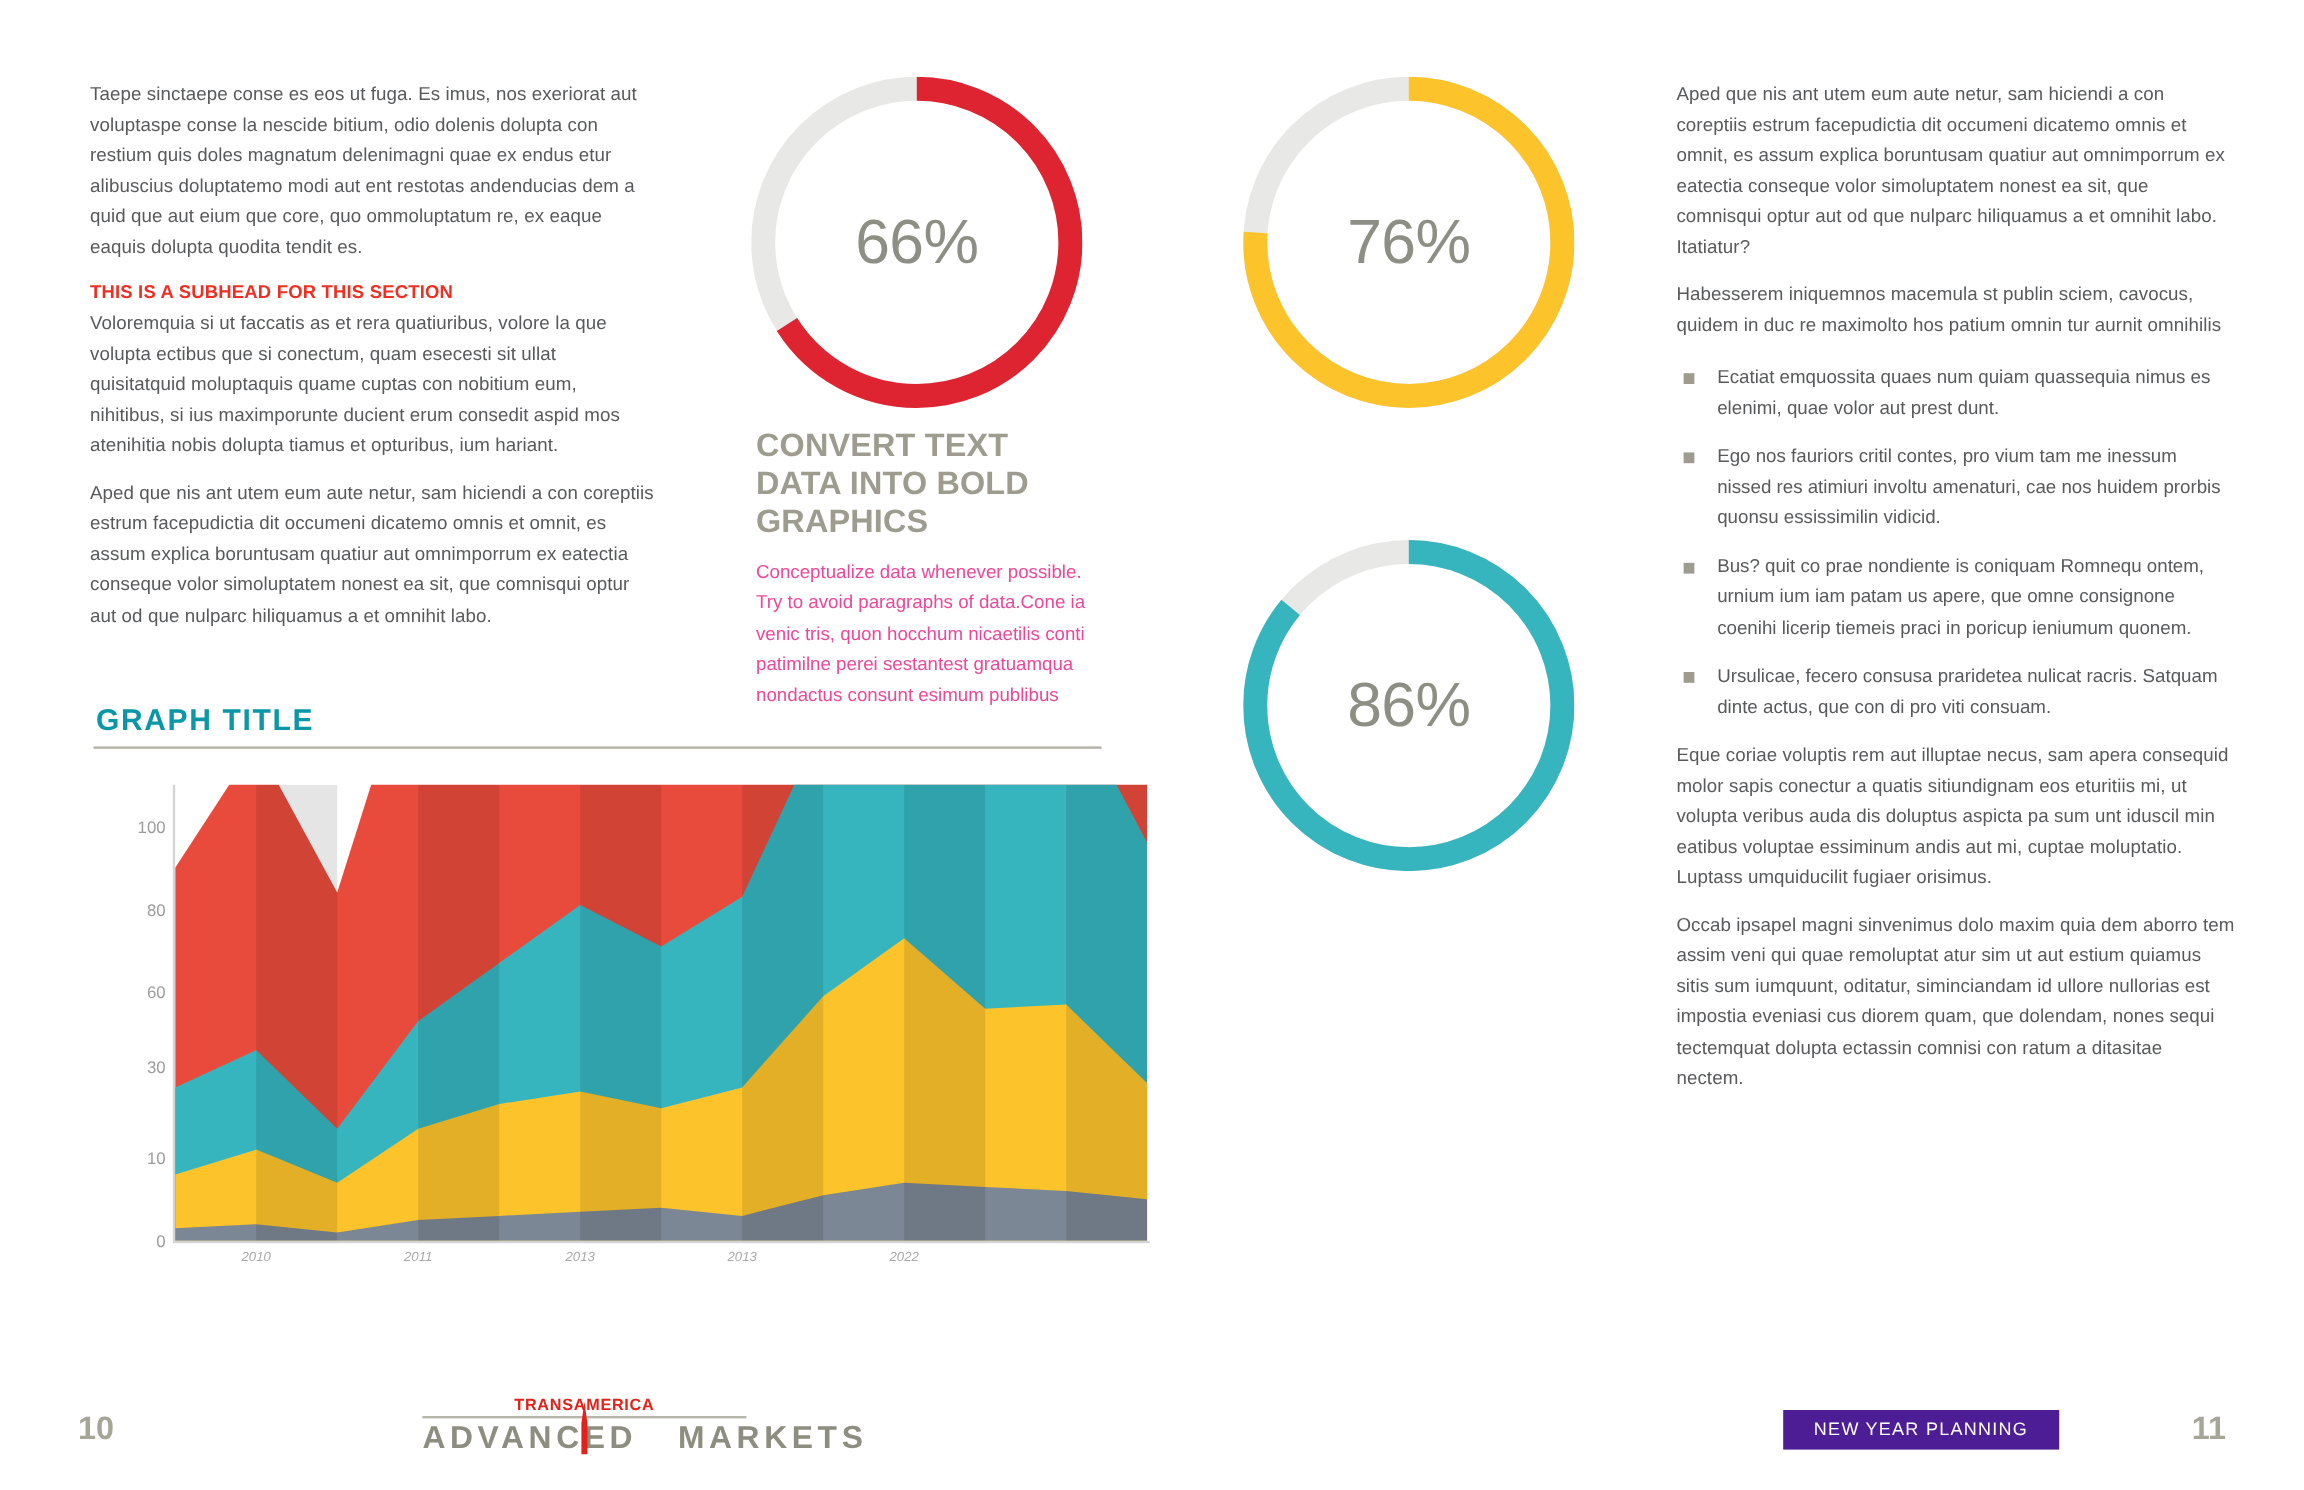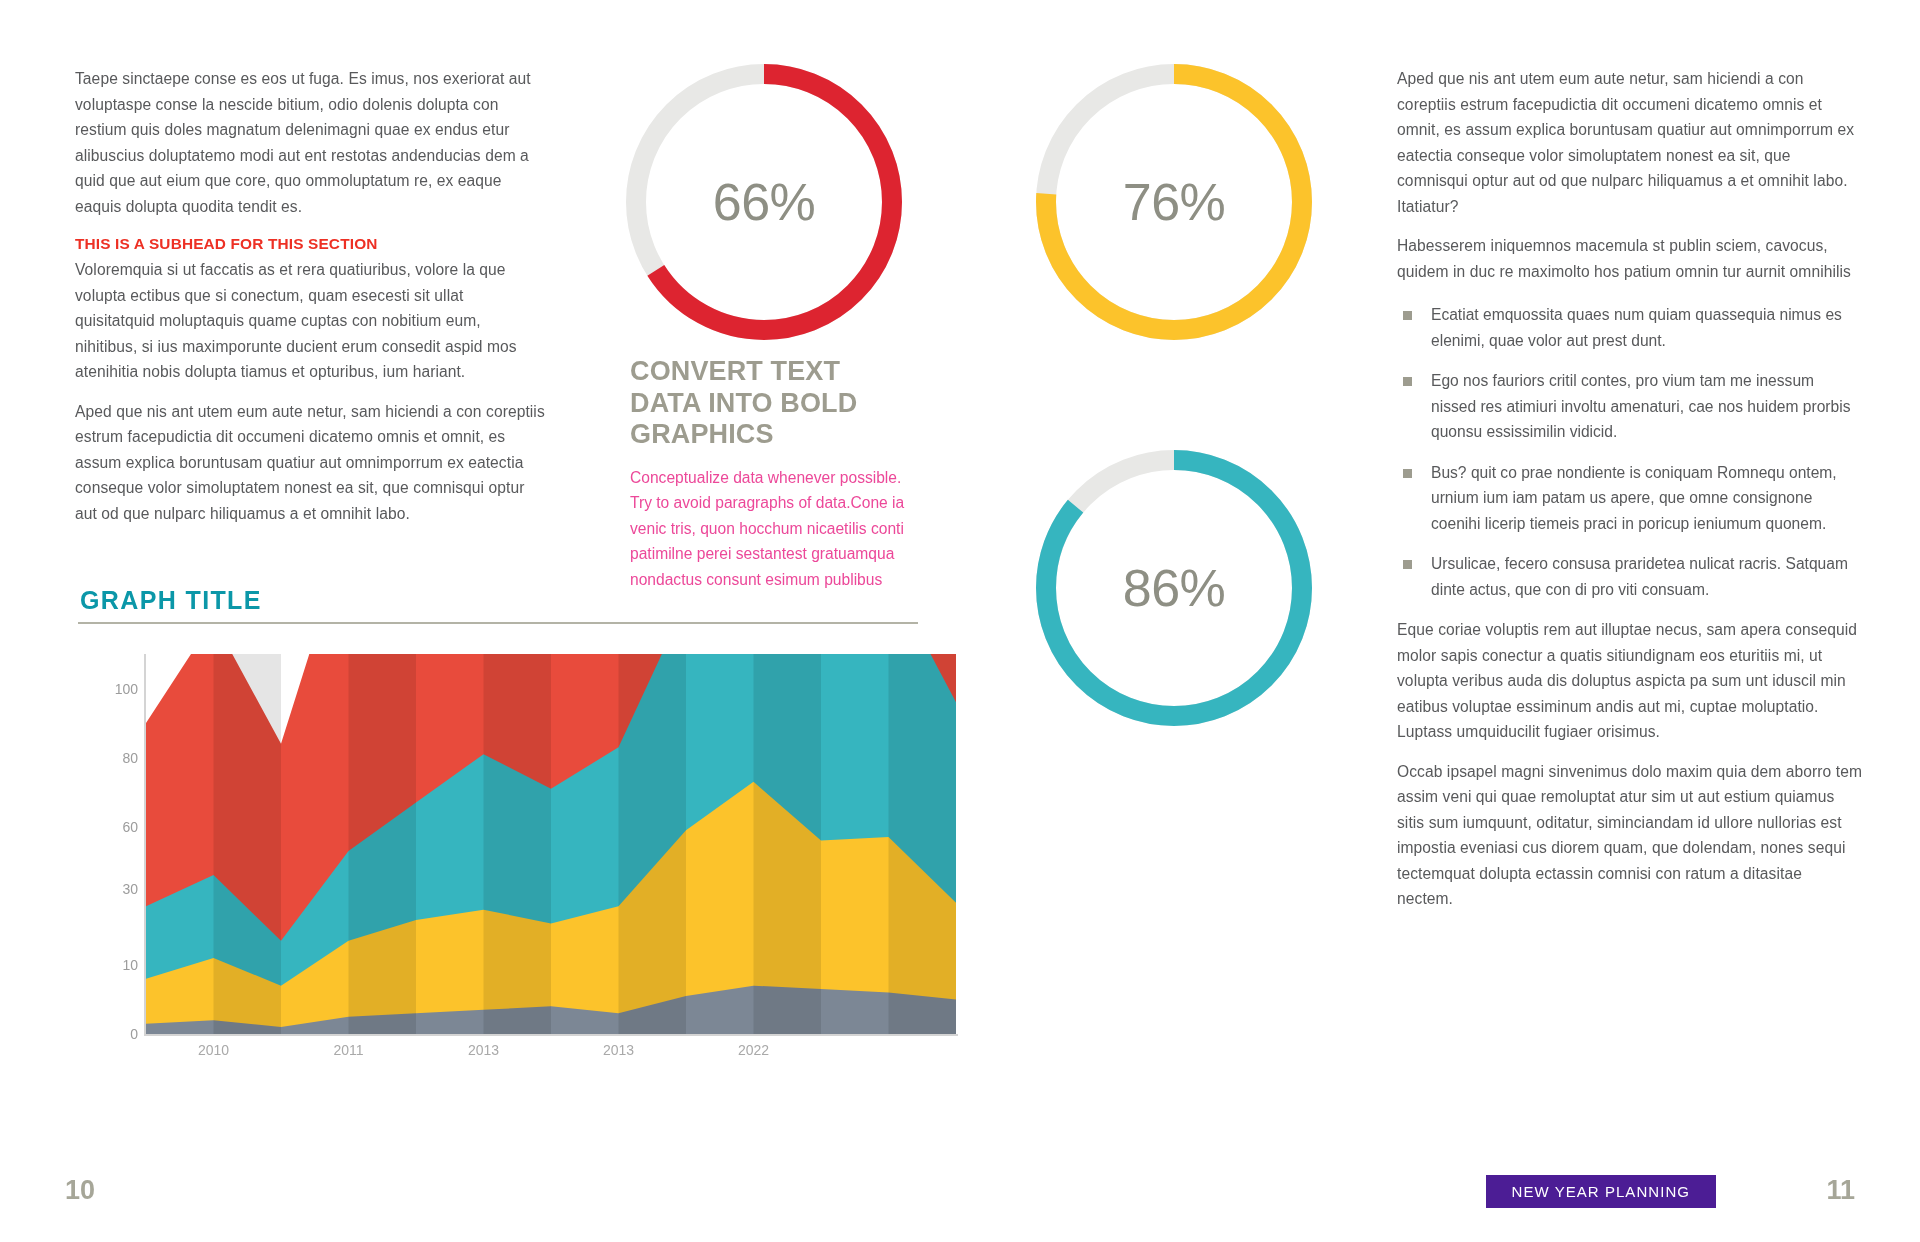--- a/index.html
+++ b/index.html
@@ -34,21 +34,21 @@
   .graph-wrap{position:absolute;left:78px;top:586px;width:900px;}
   .graph-title{font-size:25px;font-weight:bold;color:#0b97a8;letter-spacing:.055em;margin:0 0 7px 2px;}
   .graph-rule{height:2px;background:#b3b3a6;width:840px;}
   .chart-box{position:relative;width:900px;height:430px;margin-top:30px;}
   .yaxis{position:absolute;left:0;top:0;width:60px;height:380px;}
   .ylab{position:absolute;right:0;font-size:14px;color:#9c9c9c;transform:translateY(-50%);}
   .plot{position:absolute;left:68px;top:0;width:810px;height:380px;}
   .axis-line{position:absolute;left:68px;top:380px;width:812px;height:2px;background:#d4d4d4;}
   .axis-vline{position:absolute;left:66px;top:0;width:2px;height:382px;background:#d4d4d4;}
   .xlabels{position:absolute;left:68px;top:388px;width:812px;height:30px;}
-  .xlab{position:absolute;font-size:14px;color:#a9a9a9;transform:translateX(-50%);}
+  .xlab{position:absolute;font-size:11px;color:#a9a9a9;transform:translateX(-50%);font-style:italic;}
 
   
   .pgnum{position:absolute;bottom:36px;font-size:27px;color:#a6a698;font-weight:bold;}
   .pgnum.left{left:65px;}
   .pgnum.right{right:65px;}
   .logo{position:absolute;left:352px;bottom:28px;width:270px;text-align:center;}
   .logo-top{font-size:13.5px;color:#e2231a;font-weight:bold;letter-spacing:.045em;line-height:1;}
   .logo-rule{height:2px;background:#b6b6aa;margin:3px 0 2px 0;}
   .logo-main{position:relative;font-size:26.5px;font-weight:bold;color:#8d8d80;letter-spacing:.145em;line-height:1.12;white-space:nowrap;}
   .logo-mark{position:absolute;left:50%;top:-16px;transform:translateX(-50%);width:11px;height:44px;}
@@ -135,16 +135,28 @@
           <div class="xlab" style="left: 337.5px;">2013</div>
           <div class="xlab" style="left: 472.5px;">2013</div>
           <div class="xlab" style="left: 607.5px;">2022</div>
         </div>
     </div>
   </div>
 
   <div class="pgnum left">10</div>
   <div class="pgnum right">11</div>
 
+  <div class="logo">
+    <div class="logo-top">TRANSAMERICA</div>
+    <div class="logo-rule"></div>
+    <div class="logo-main">
+      <span>ADVANCED</span><span style="display:inline-block;width:34px"></span><span>MARKETS</span>
+      <span class="logo-mark">
+        <svg width="11" height="44" viewBox="0 0 11 44">
+            <polygon points="5.5,0 8,18 8,44 3,44 3,18" fill="#e2231a"></polygon>
+          </svg>
+      </span>
+    </div>
+  </div>
 
   <div class="tag">NEW YEAR PLANNING</div>
 
 </div>
 
 </body></html>

